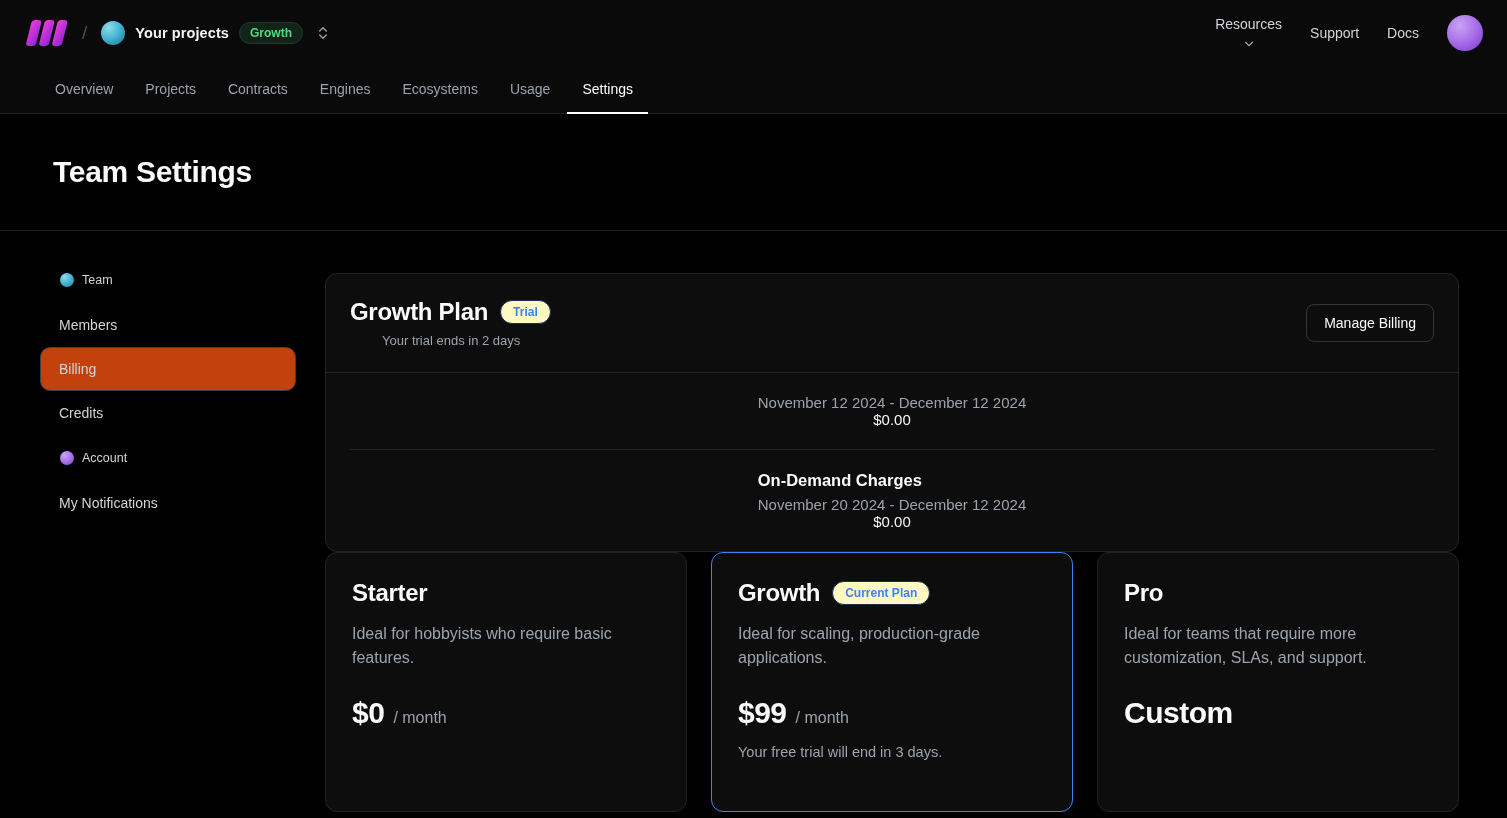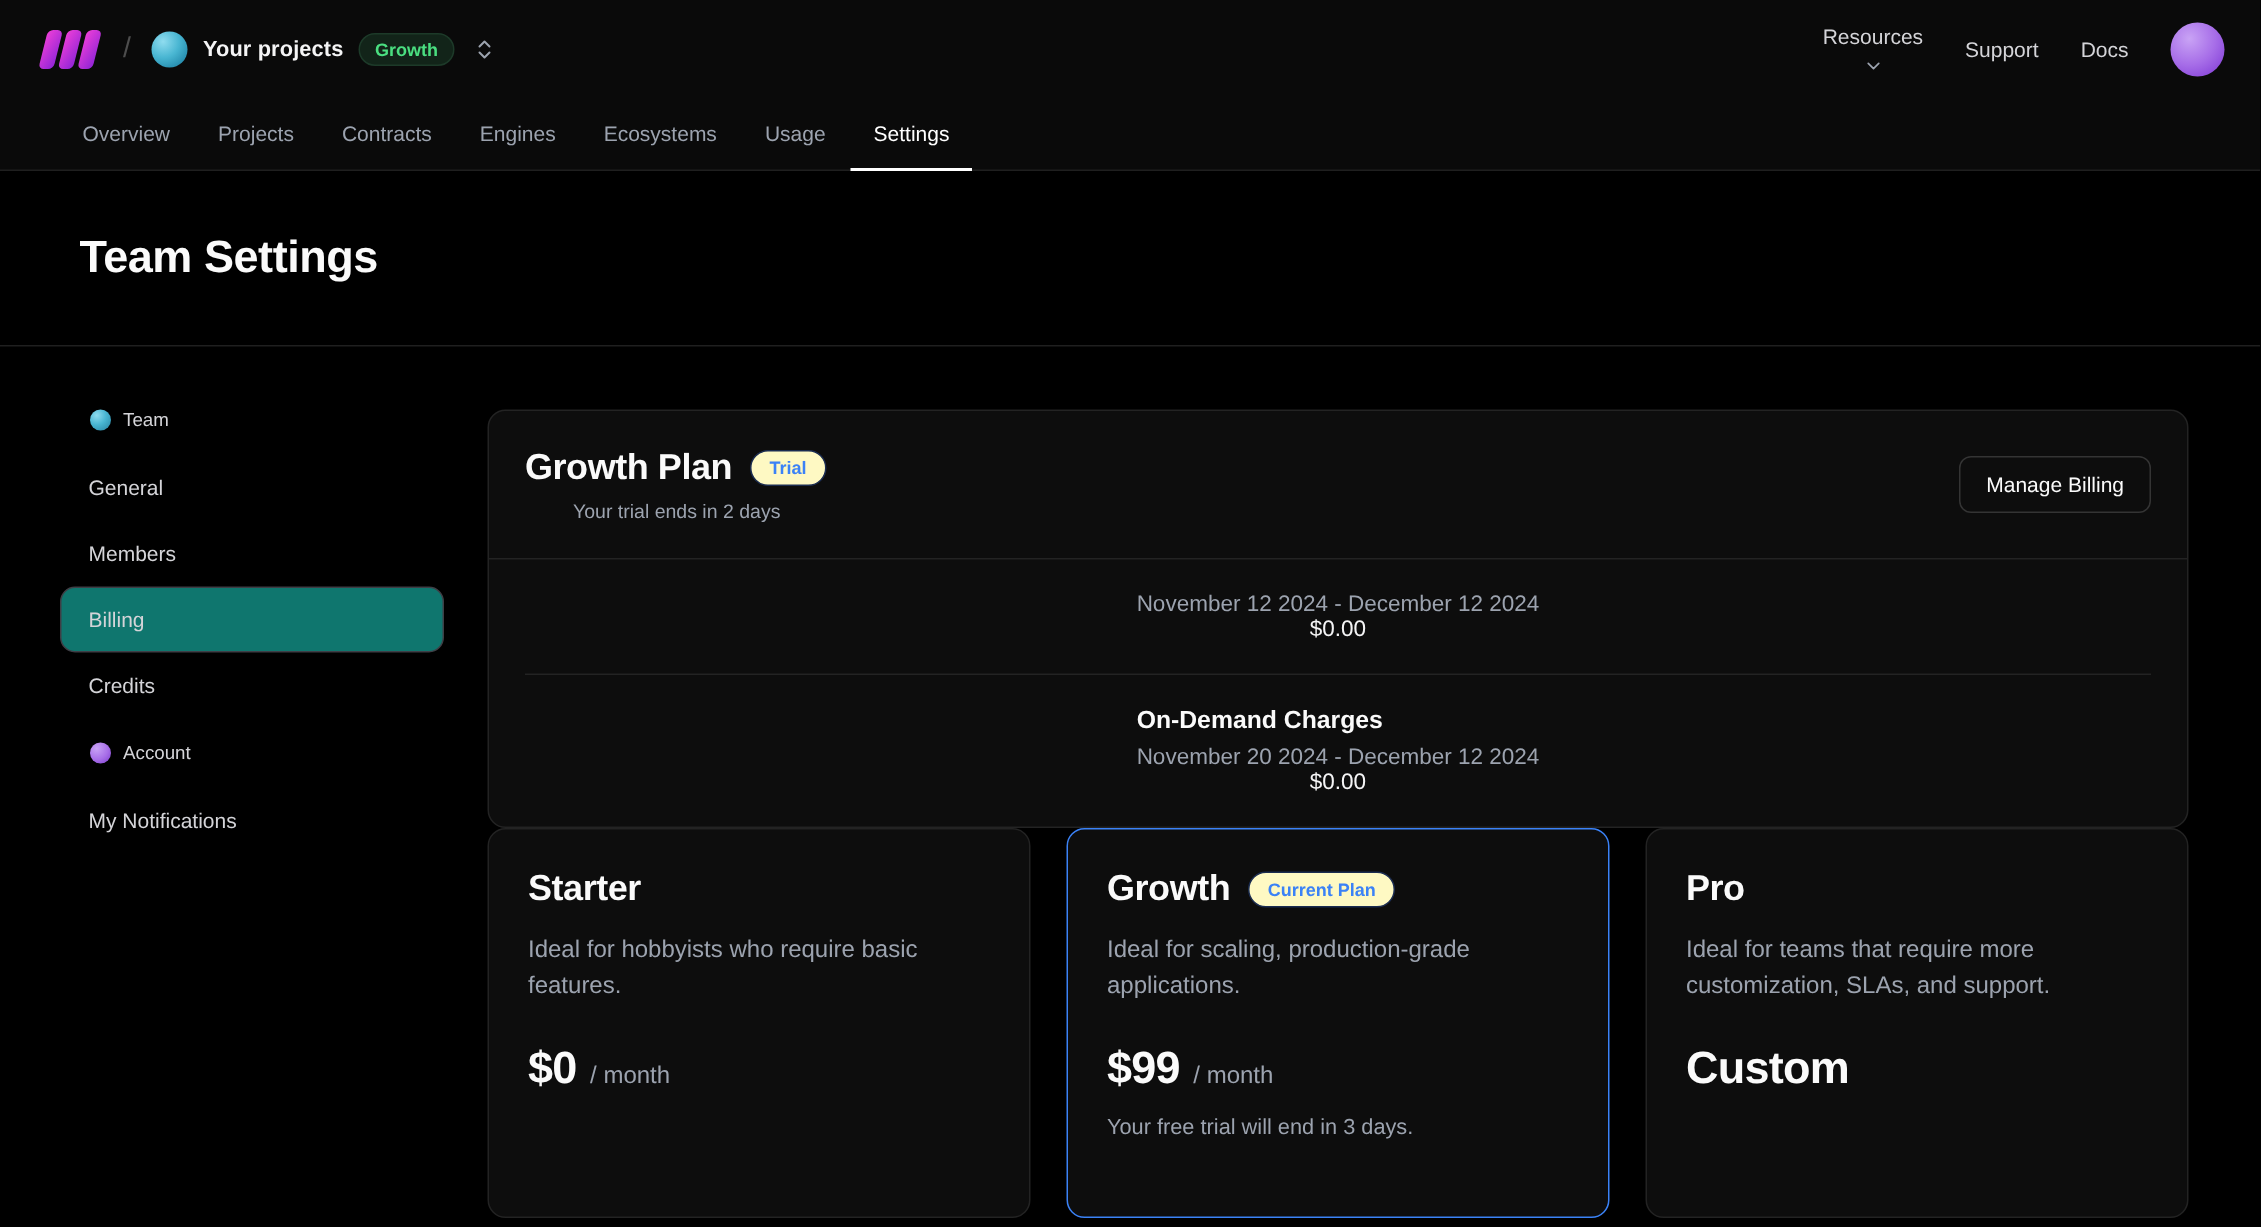--- a/index.html
+++ b/index.html
@@ -41,21 +41,21 @@
   .main { flex: 1; min-width: 0; }
 
   
   .side-group-header { display: flex; align-items: center; gap: 8px; padding: 0 0 0 20px; margin-bottom: 16px; }
   .side-dot { width: 14px; height: 14px; border-radius: 50%; flex: none; }
   .side-dot.teal { background: radial-gradient(circle at 32% 28%, #8fdcef 0%, #49b6d2 45%, #26809f 100%); }
   .side-dot.purple { background: radial-gradient(circle at 32% 28%, #c9a3f5 0%, #a76ee8 55%, #7a3bcb 100%); }
   .side-group-label { color: #d4d4d8; font-size: 12.5px; font-weight: 400; }
   .side-item { color: #d4d4d8; font-size: 14px; padding: 12px 18px; border: 1px solid transparent;
     border-radius: 10px; cursor: pointer; margin-bottom: 0; line-height: 18px; }
-  .side-item.active { border-color: #3f3f46; background: #0f766e; }
+  .side-item.active { border-color: #3f3f46; background: #c2410c; }
   .side-gap { height: 16px; }
 
   
   .card { background: #0d0d0d; border: 1px solid #232323; border-radius: 12px; overflow: hidden; }
   .bill-head { display: flex; align-items: center; justify-content: space-between; padding: 24px; }
   .bill-title-row { display: flex; align-items: center; gap: 12px; }
   .bill-title { color: #fafafa; font-size: 24px; font-weight: 700; letter-spacing: -.3px; }
   .badge-blue { font-size: 12px; font-weight: 700; color: #3b82f6; background: #fef9c3; border: 1px solid #1b2c50;
     padding: 5px 12px; border-radius: 999px; line-height: 1; }
   .bill-sub { color: #9ca3af; font-size: 13px; margin-top: 7px; margin-left: 32px; }
@@ -146,21 +146,20 @@
     <h1>Team Settings</h1>
   </div>
 
   <div class="content">
 
     <div class="sidebar">
       <div class="side-group-header">
         <span class="side-dot teal"></span>
         <span class="side-group-label">Team</span>
       </div>
-      <div class="side-item">General</div>
       <div class="side-item">Members</div>
       <div class="side-item active">Billing</div>
       <div class="side-item">Credits</div>
       <div class="side-gap"></div>
       <div class="side-group-header">
         <span class="side-dot purple"></span>
         <span class="side-group-label">Account</span>
       </div>
       <div class="side-item">My Notifications</div>
     </div>

